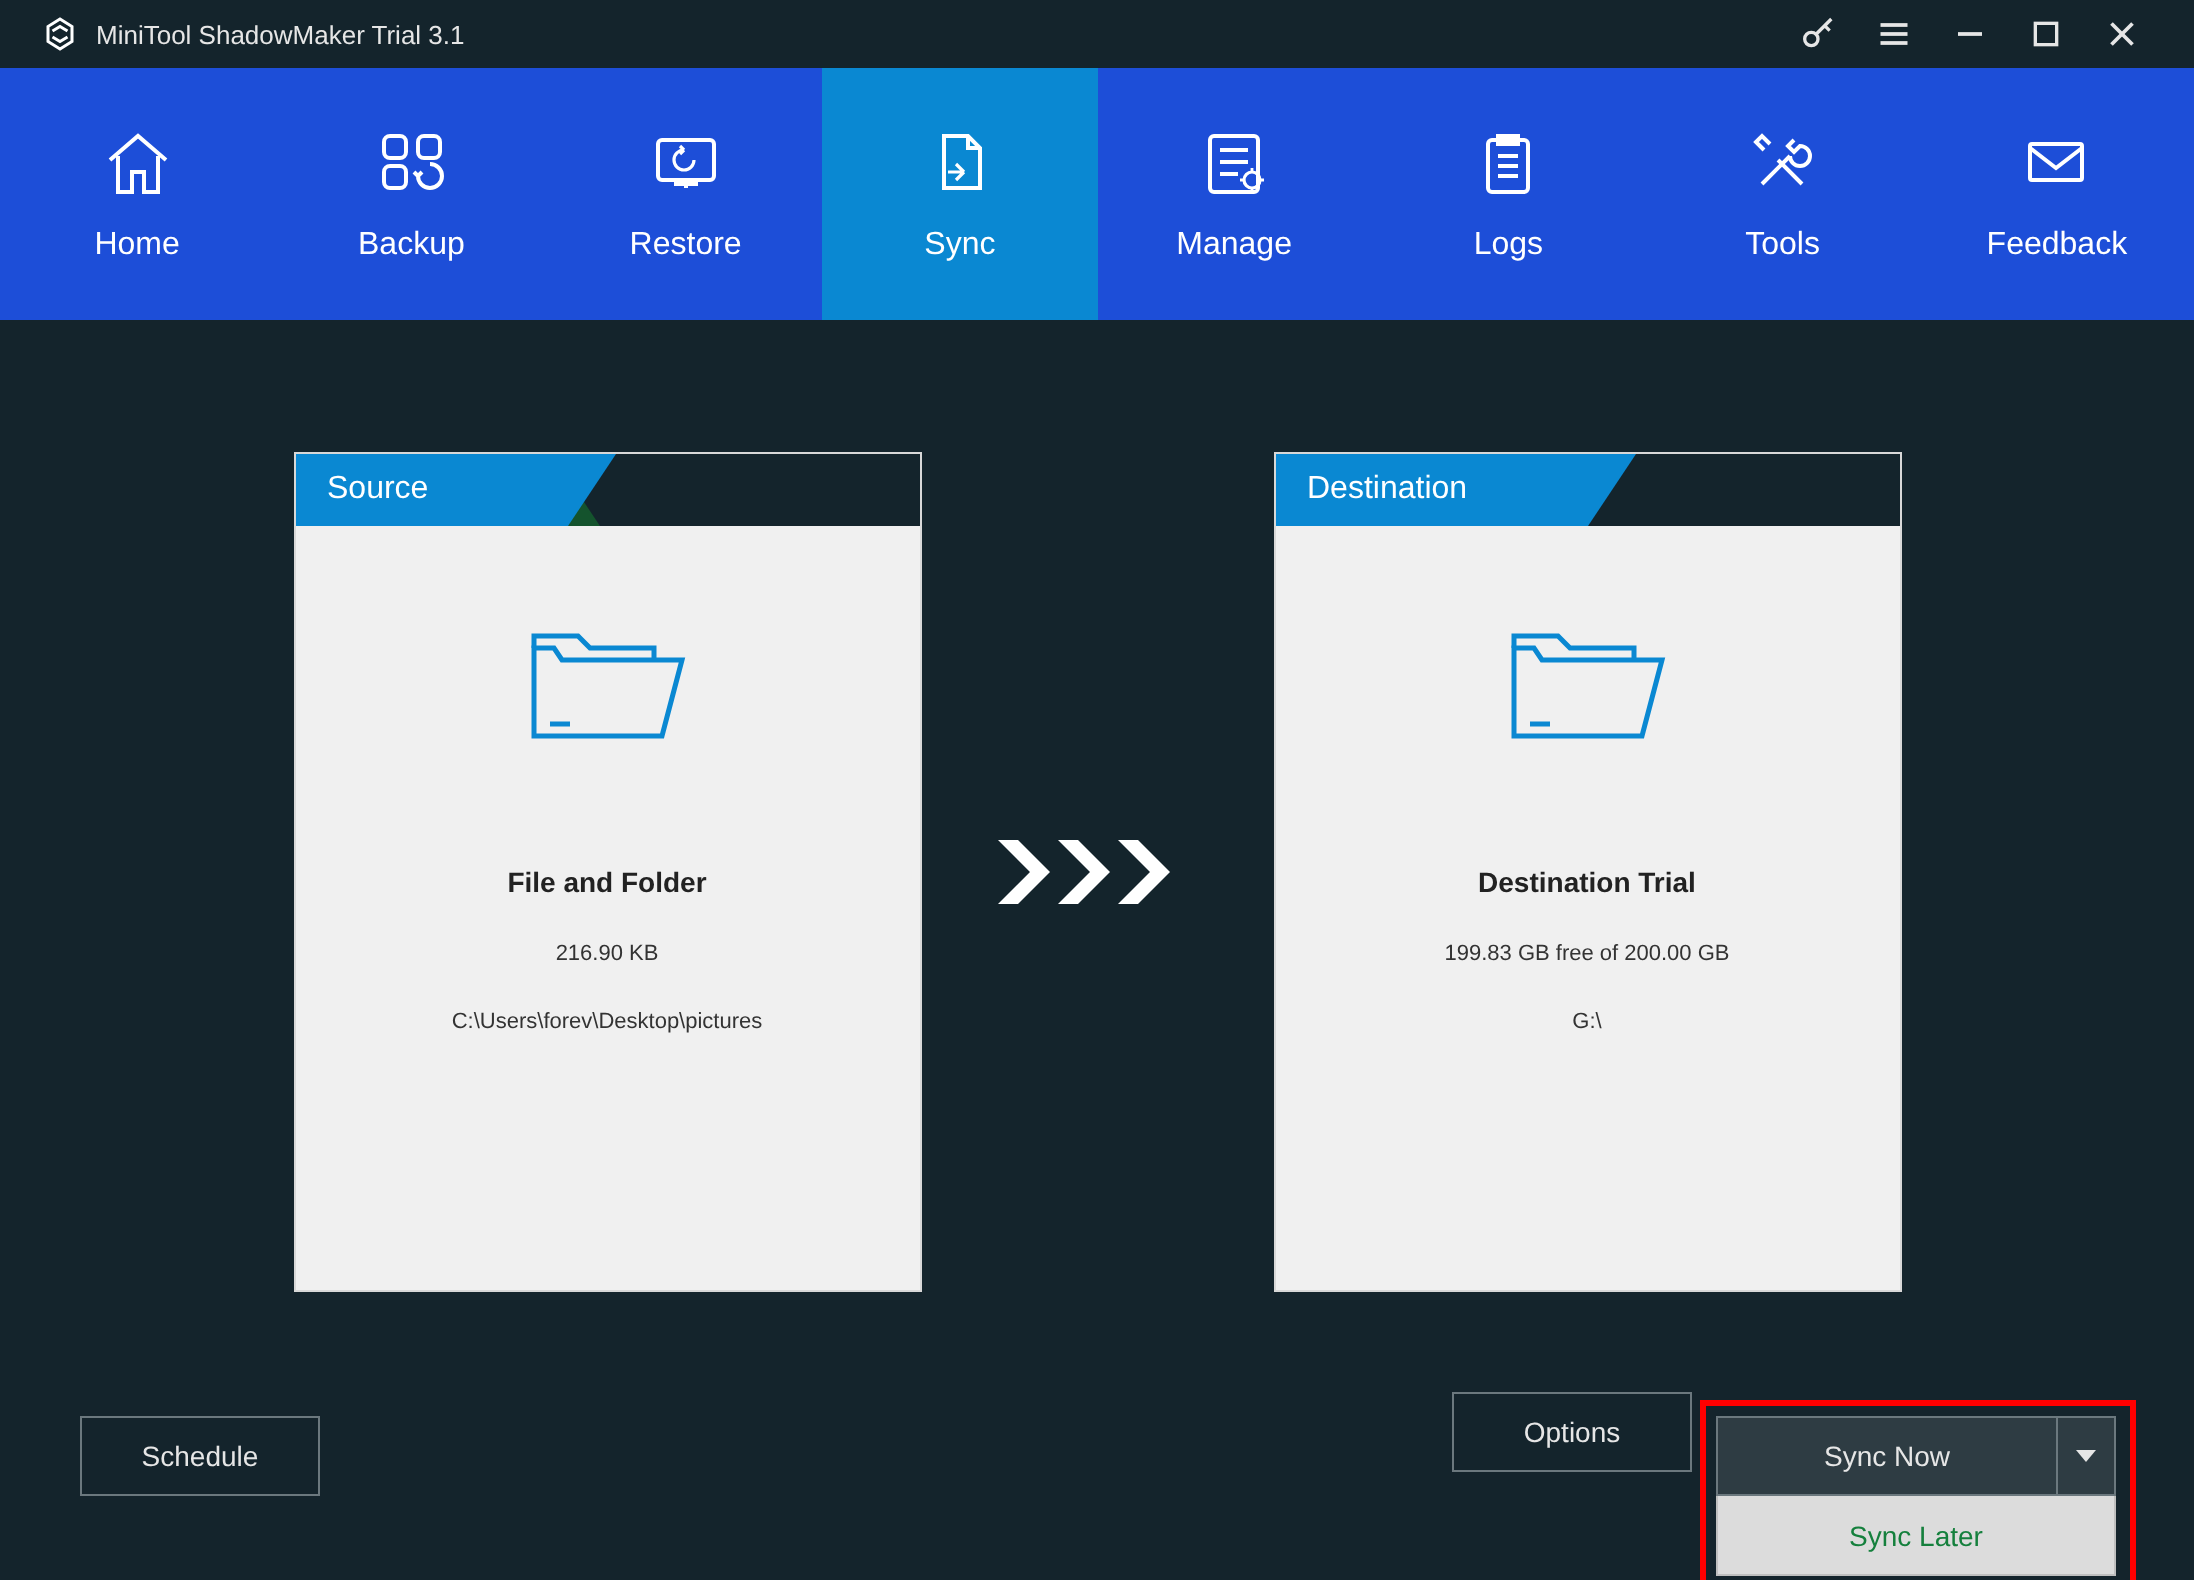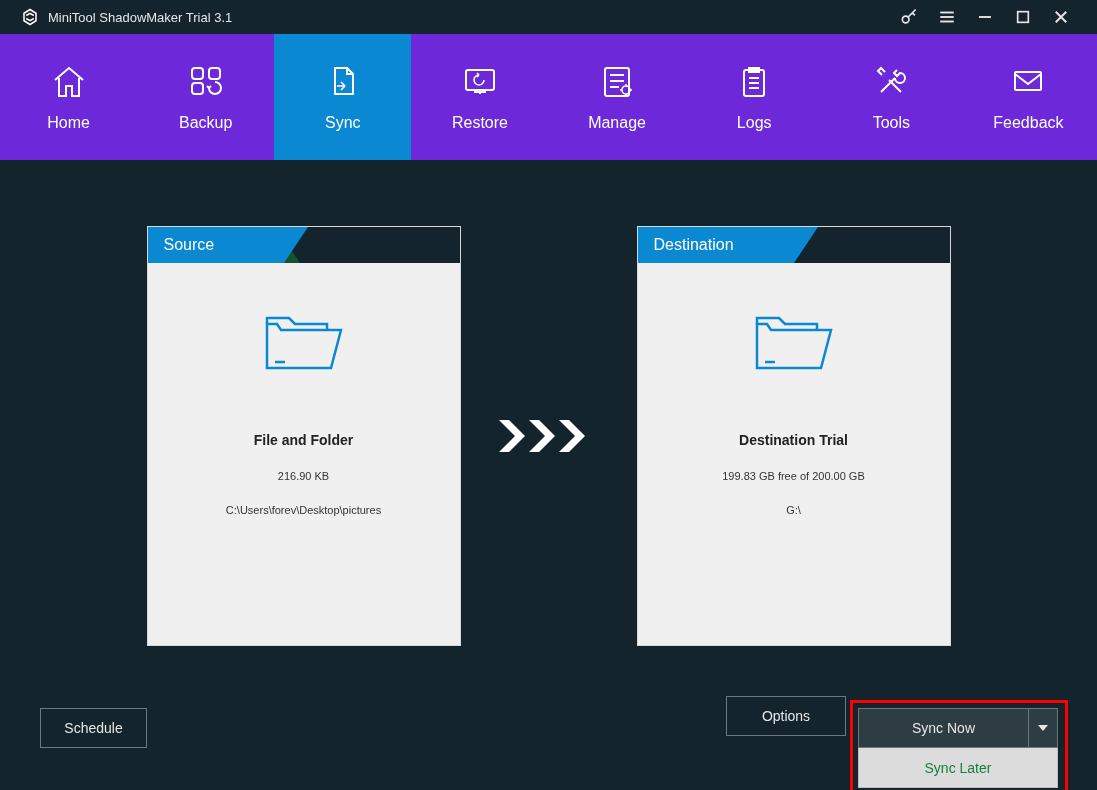--- a/index.html
+++ b/index.html
@@ -6,21 +6,21 @@
 body { width: 1097px; height: 790px; background: #14242c; position: relative; overflow: hidden; }
 
 
 .titlebar { height: 34px; background: #14242c; display: flex; align-items: center; padding: 0 20px; color: #e6e6e6; }
 .titlebar .logo { width: 20px; height: 20px; margin-right: 8px; display: flex; align-items: center; justify-content: center; }
 .titlebar .title { font-size: 13px; flex: 1; }
 .titlebar .controls { display: flex; gap: 18px; align-items: center; padding-right: 6px; }
 .titlebar .controls .ctrl { width: 20px; height: 20px; display: flex; align-items: center; justify-content: center; cursor: pointer; color: #e6e6e6; }
 
 
-.navbar { height: 126px; background: #6d28d9; display: flex; }
+.navbar { height: 126px; background: #1d4ed8; display: flex; }
 .nav-item { flex: 1; display: flex; flex-direction: column; align-items: center; justify-content: center; gap: 14px; cursor: pointer; color: #fff; }
 .nav-item.active { background: #0a88d2; }
 .nav-item .icon { height: 38px; display: flex; align-items: center; justify-content: center; }
 .nav-item .label { font-size: 16px; }
 
 
 .main { position: absolute; top: 160px; left: 0; right: 0; bottom: 0; }
 .panels { display: flex; align-items: center; justify-content: center; gap: 34px; }
 .panel { width: 314px; height: 420px; background: #f0f0f0; position: relative; border: 1px solid #d8d8d8; }
 .panel-header { height: 36px; position: relative; background: #14532d; color: #fff; display: flex; align-items: center; padding-left: 16px; font-size: 16px; }
@@ -44,21 +44,21 @@
 .panel-body { position: absolute; top: 36px; left: 0; right: 0; bottom: 0; display: flex; flex-direction: column; align-items: center; padding-top: 43px; }
 .folder-icon { margin-bottom: 50px; }
 .panel-body .bold-line { font-size: 14px; font-weight: bold; color: #222; margin-bottom: 22px; text-align: center; }
 .panel-body .line { font-size: 11px; color: #333; margin-bottom: 22px; text-align: center; }
 
 .arrows { display: flex; align-items: center; justify-content: center; }
 
 
 .bottom { position: absolute; left: 0; right: 0; bottom: 0; height: 130px; }
 .btn { height: 40px; border: 1px solid #6b787e; background: #14242c; color: #e6e6e6; display: flex; align-items: center; justify-content: center; font-size: 14px; cursor: pointer; }
-.schedule-btn { position: absolute; left: 40px; top: 48px; width: 107px; }
+.schedule-btn { position: absolute; left: 40px; top: 48px; width: 120px; }
 .options-btn { position: absolute; left: 726px; top: 36px; width: 120px; }
 
 .sync-group { position: absolute; left: 858px; top: 48px; width: 200px; }
 .sync-now-row { display: flex; height: 40px; }
 .sync-now-btn { flex: 1; border-right: none; background: #2e3c43; }
 .sync-dd { width: 30px; border-left: 1px solid #6b787e; background: #2e3c43; }
 .sync-later { height: 40px; background: #dcdcdc; color: #15803d; border: 1px solid #bfbfbf; border-top: none; display: flex; align-items: center; justify-content: center; font-size: 14px; cursor: pointer; }
 
 .highlight-box { position: absolute; left: 850px; top: 40px; width: 218px; height: 96px; border: 3px solid #ff0000; pointer-events: none; }
 </style>
@@ -119,38 +119,38 @@
     <div class="icon">
       <svg width="40" height="38" viewBox="0 0 40 38" fill="none" stroke="#fff" stroke-width="2">
           <rect x="6" y="6" width="11" height="11" rx="3"></rect>
           <rect x="23" y="6" width="11" height="11" rx="3"></rect>
           <rect x="6" y="21" width="11" height="11" rx="3"></rect>
           <path d="M29 20 A6 6 0 1 1 23 26 M23 26 L21 24 M23 26 L25 24"></path>
         </svg>
     </div>
     <div class="label">Backup</div>
   </div>
-  <div class="nav-item active">
-    <div class="icon">
-      <svg width="40" height="38" viewBox="0 0 40 38" fill="none" stroke="#fff" stroke-width="2">
-          <path d="M12 6 H24 L30 12 V32 H12 Z M24 6 V12 H30"></path>
-          <path d="M18 20 L22 24 M22 24 L18 28 M22 24 H14" stroke-width="1.6"></path>
-        </svg>
-    </div>
-    <div class="label">Sync</div>
-  </div>
   <div class="nav-item">
     <div class="icon">
       <svg width="40" height="38" viewBox="0 0 40 38" fill="none" stroke="#fff" stroke-width="2">
           <rect x="6" y="8" width="28" height="20" rx="2"></rect>
           <path d="M14 30 H26 M20 28 V32"></path>
           <path d="M24 18 A5 5 0 1 1 19 13 M19 13 L17 11 M19 13 L17 15" stroke-width="1.6"></path>
         </svg>
     </div>
     <div class="label">Restore</div>
+  </div>
+  <div class="nav-item active">
+    <div class="icon">
+      <svg width="40" height="38" viewBox="0 0 40 38" fill="none" stroke="#fff" stroke-width="2">
+          <path d="M12 6 H24 L30 12 V32 H12 Z M24 6 V12 H30"></path>
+          <path d="M18 20 L22 24 M22 24 L18 28 M22 24 H14" stroke-width="1.6"></path>
+        </svg>
+    </div>
+    <div class="label">Sync</div>
   </div>
   <div class="nav-item">
     <div class="icon">
       <svg width="40" height="38" viewBox="0 0 40 38" fill="none" stroke="#fff" stroke-width="2">
           <rect x="8" y="6" width="24" height="28" rx="2"></rect>
           <line x1="13" y1="13" x2="27" y2="13"></line>
           <line x1="13" y1="19" x2="27" y2="19"></line>
           <line x1="13" y1="25" x2="22" y2="25"></line>
           <circle cx="29" cy="28" r="4" stroke-width="1.6"></circle>
           <path d="M29 24 V22 M29 34 V32 M33 28 H35 M23 28 H25" stroke-width="1.4"></path>

